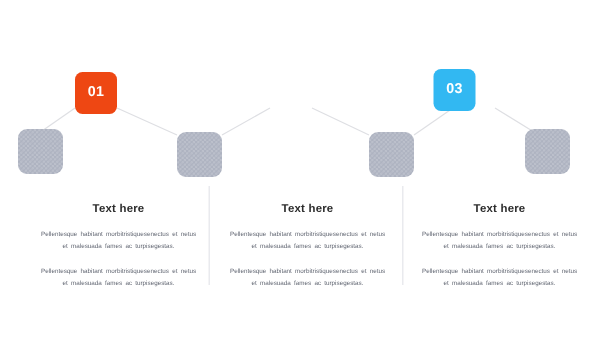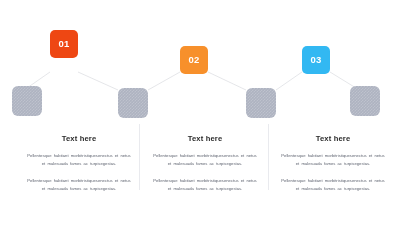--- a/index.html
+++ b/index.html
@@ -110,27 +110,24 @@
       <line x1="276" y1="90" x2="302" y2="72"></line>
       <line x1="330" y1="72" x2="356" y2="88"></line>
     </g>
   </svg>
 
   <div class="ph" style="left:12px;  top:86px;"></div>
   <div class="ph" style="left:118px; top:88px;"></div>
   <div class="ph" style="left:246px; top:88px;"></div>
   <div class="ph" style="left:350px; top:86px;"></div>
 
-  <div class="badge" style="left:50px; top:30px; background:#ee4713;">
+  <div class="badge" style="left:50px; top:48px; background:#ee4713;">
     <span>01</span>
   </div>
-  <div class="badge" style="left:180px; top:46px; background:#f7902b;">
-    <span>02</span>
-  </div>
-  <div class="badge" style="left:302px; top:46px; background:#32b8f2;">
+  <div class="badge" style="left:289px; top:46px; background:#32b8f2;">
     <span>03</span>
   </div>
 
   <div class="divider" style="left:139px;"></div>
   <div class="divider" style="left:268px;"></div>
 
   <div class="col" style="left:20px;">
     <div class="col-head">Text here</div>
     <div class="col-para">Pellentesque habitant morbitristiquesenectus et netus et malesuada fames ac turpisegestas.</div>
     <div class="col-para">Pellentesque habitant morbitristiquesenectus et netus et malesuada fames ac turpisegestas.</div>

